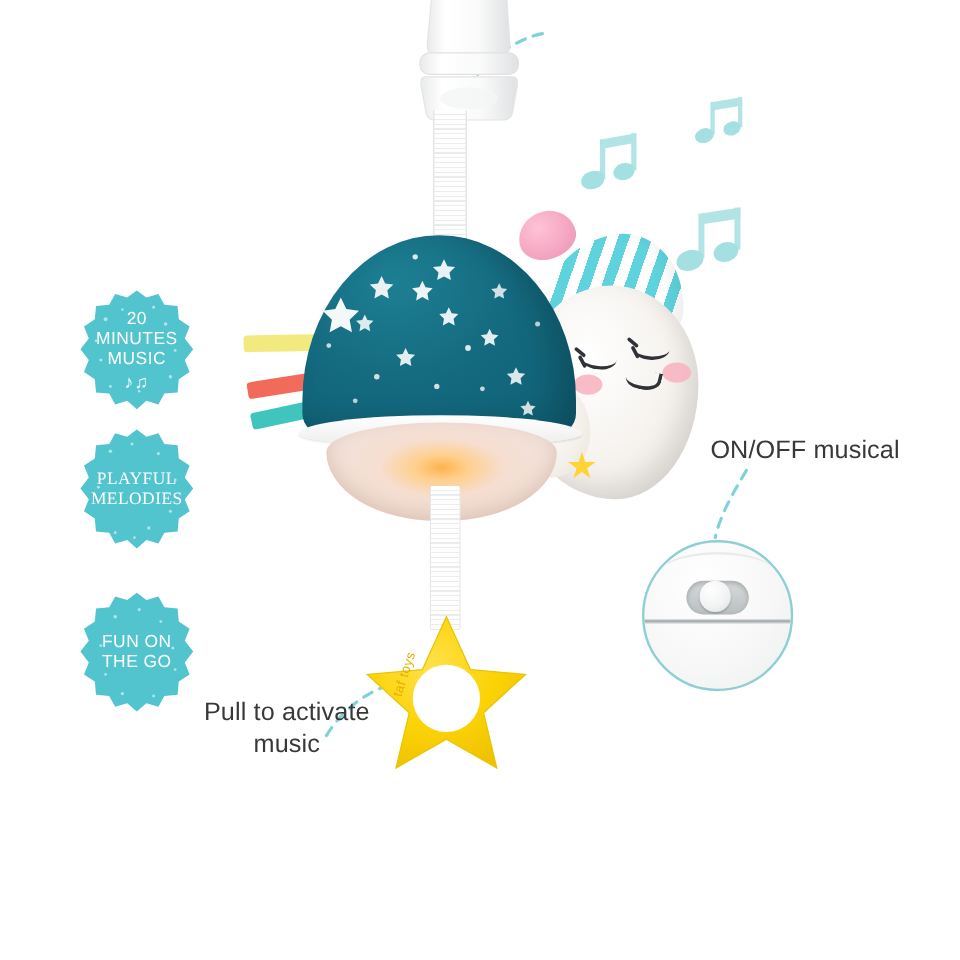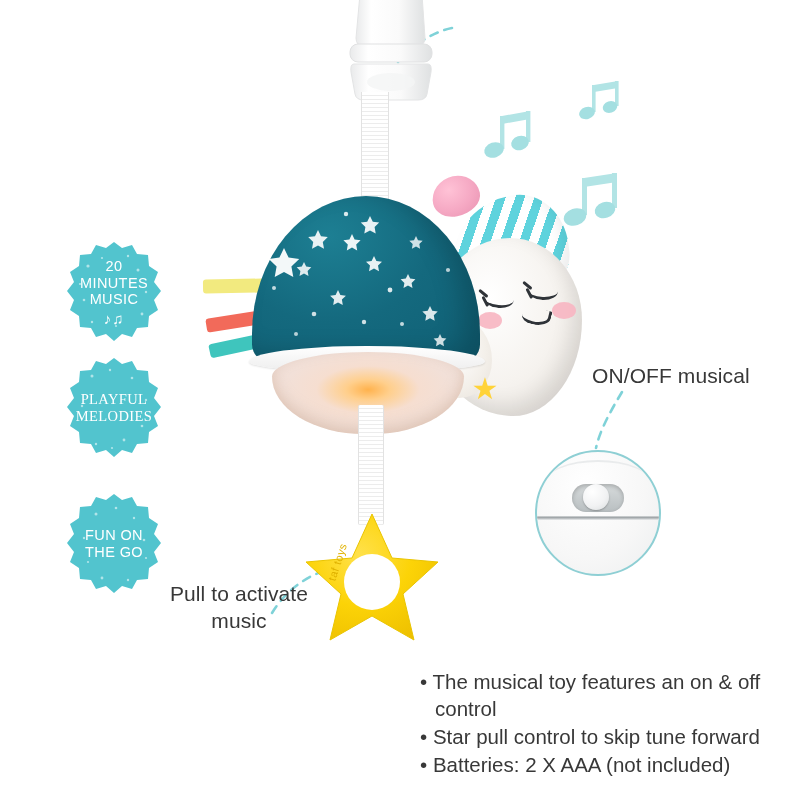--- a/index.html
+++ b/index.html
@@ -485,19 +485,14 @@
           <circle cx="40" cy="86" r="1.4"></circle>
         <circle cx="66" cy="88" r="1.2"></circle>
           <circle cx="84" cy="66" r="1.1"></circle>
         <circle cx="26" cy="70" r="1.1"></circle>
       </g>
     </svg>
     <div class="blabel">FUN ON
 THE GO</div>
   </div>
 
-  <div id="bullets">
-    <span class="bullet">The musical toy features an on &amp; off control</span>
-    <span class="bullet">Star pull control to skip tune forward</span>
-    <span class="bullet">Batteries: 2 X AAA (not included)</span>
-  </div>
 
 </div>
 
 </body></html>

